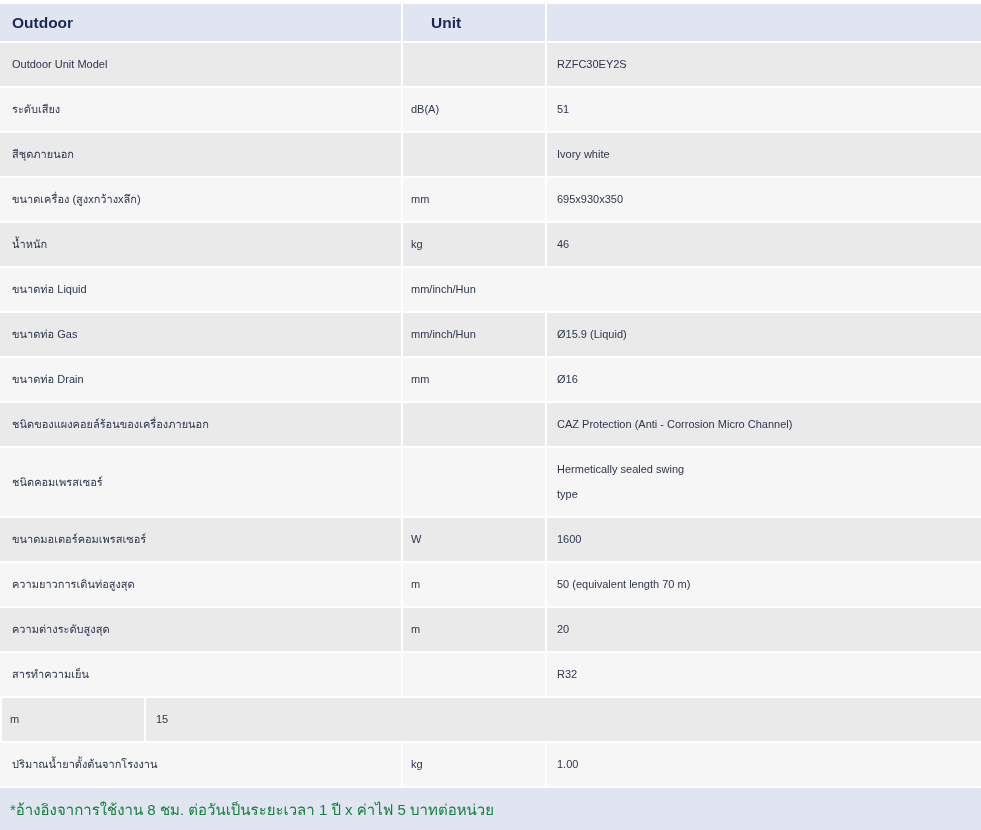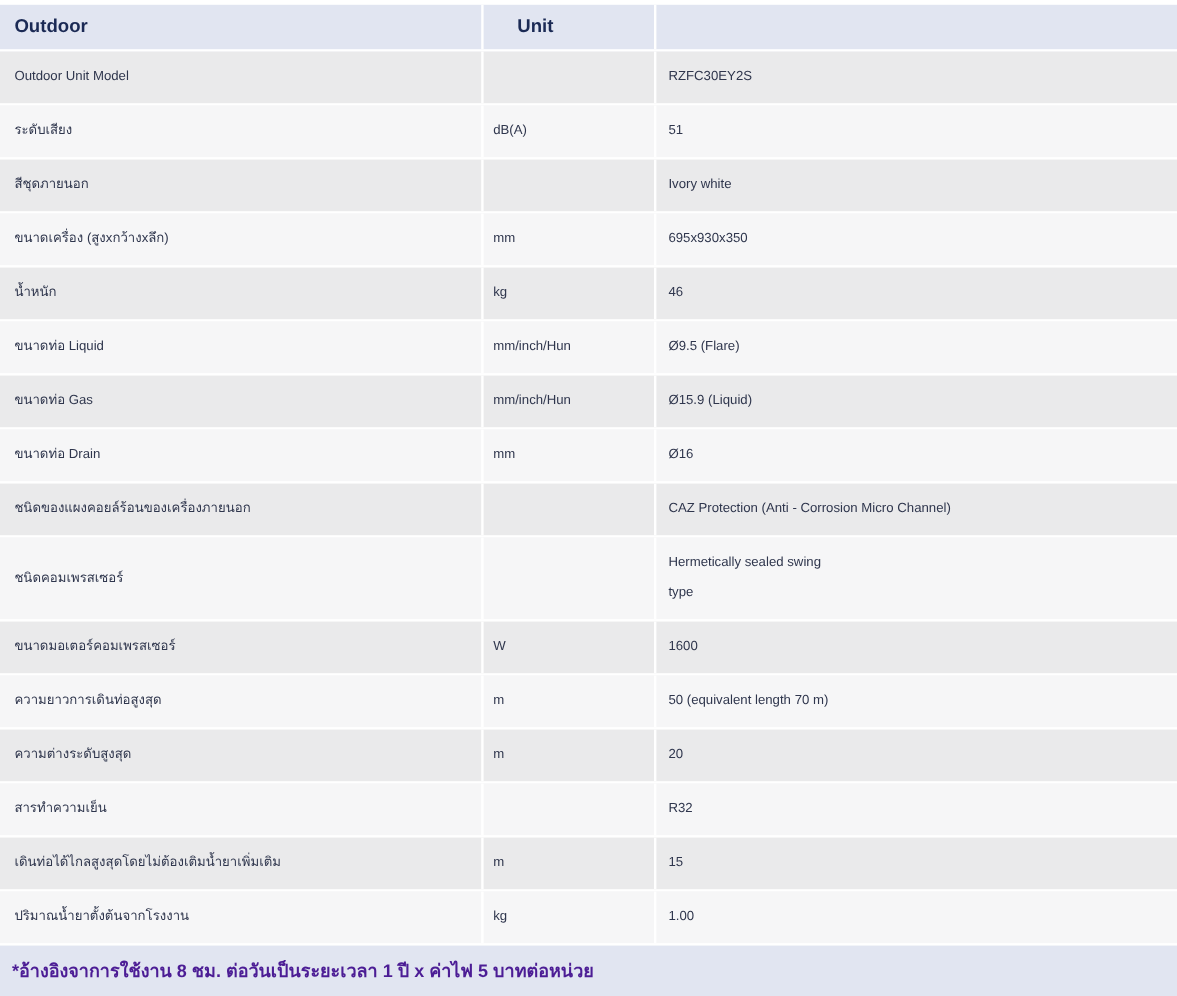--- a/index.html
+++ b/index.html
@@ -51,22 +51,22 @@
   .t-head .cell { padding: 6px 12px; }
   .c-label { width: 401px; padding-left: 12px; }
   .c-unit  { width: 144px; padding-left: 8px; border-left: 2px solid #ffffff; }
   .c-value { flex: 1 1 auto; padding-left: 10px; border-left: 2px solid #ffffff; white-space: pre-line; }
   .t-head .c-unit, .t-head .c-value { border-left: 2px solid #ffffff; padding-left: 28px; }
   .footnote {
     margin-top: auto;
     box-sizing: border-box;
     min-height: 42px;
     background: #e1e5f1;
-    color: #4c1d95;
-    font-weight: bold;
+    color: #15803d;
+    font-weight: normal;
     font-size: 15px;
     line-height: 25px;
     display: flex;
     align-items: center;
     padding: 8px 10px;
   }
 </style>
 </head>
 <body>
 
@@ -105,21 +105,20 @@
 
     <div class="t-row">
       <div class="cell c-label">น้ำหนัก</div>
       <div class="cell c-unit">kg</div>
       <div class="cell c-value">46</div>
     </div>
 
     <div class="t-row">
       <div class="cell c-label">ขนาดท่อ Liquid</div>
       <div class="cell c-unit">mm/inch/Hun</div>
-      <div class="cell c-value">Ø9.5 (Flare)</div>
     </div>
 
     <div class="t-row">
       <div class="cell c-label">ขนาดท่อ Gas</div>
       <div class="cell c-unit">mm/inch/Hun</div>
       <div class="cell c-value">Ø15.9 (Liquid)</div>
     </div>
 
     <div class="t-row">
       <div class="cell c-label">ขนาดท่อ Drain</div>
@@ -158,21 +157,20 @@
       <div class="cell c-value">20</div>
     </div>
 
     <div class="t-row">
       <div class="cell c-label">สารทำความเย็น</div>
       <div class="cell c-unit"></div>
       <div class="cell c-value">R32</div>
     </div>
 
     <div class="t-row">
-      <div class="cell c-label">เดินท่อได้ไกลสูงสุดโดยไม่ต้องเติมน้ำยาเพิ่มเติม</div>
       <div class="cell c-unit">m</div>
       <div class="cell c-value">15</div>
     </div>
 
     <div class="t-row">
       <div class="cell c-label">ปริมาณน้ำยาตั้งต้นจากโรงงาน</div>
       <div class="cell c-unit">kg</div>
       <div class="cell c-value">1.00</div>
     </div>
 

